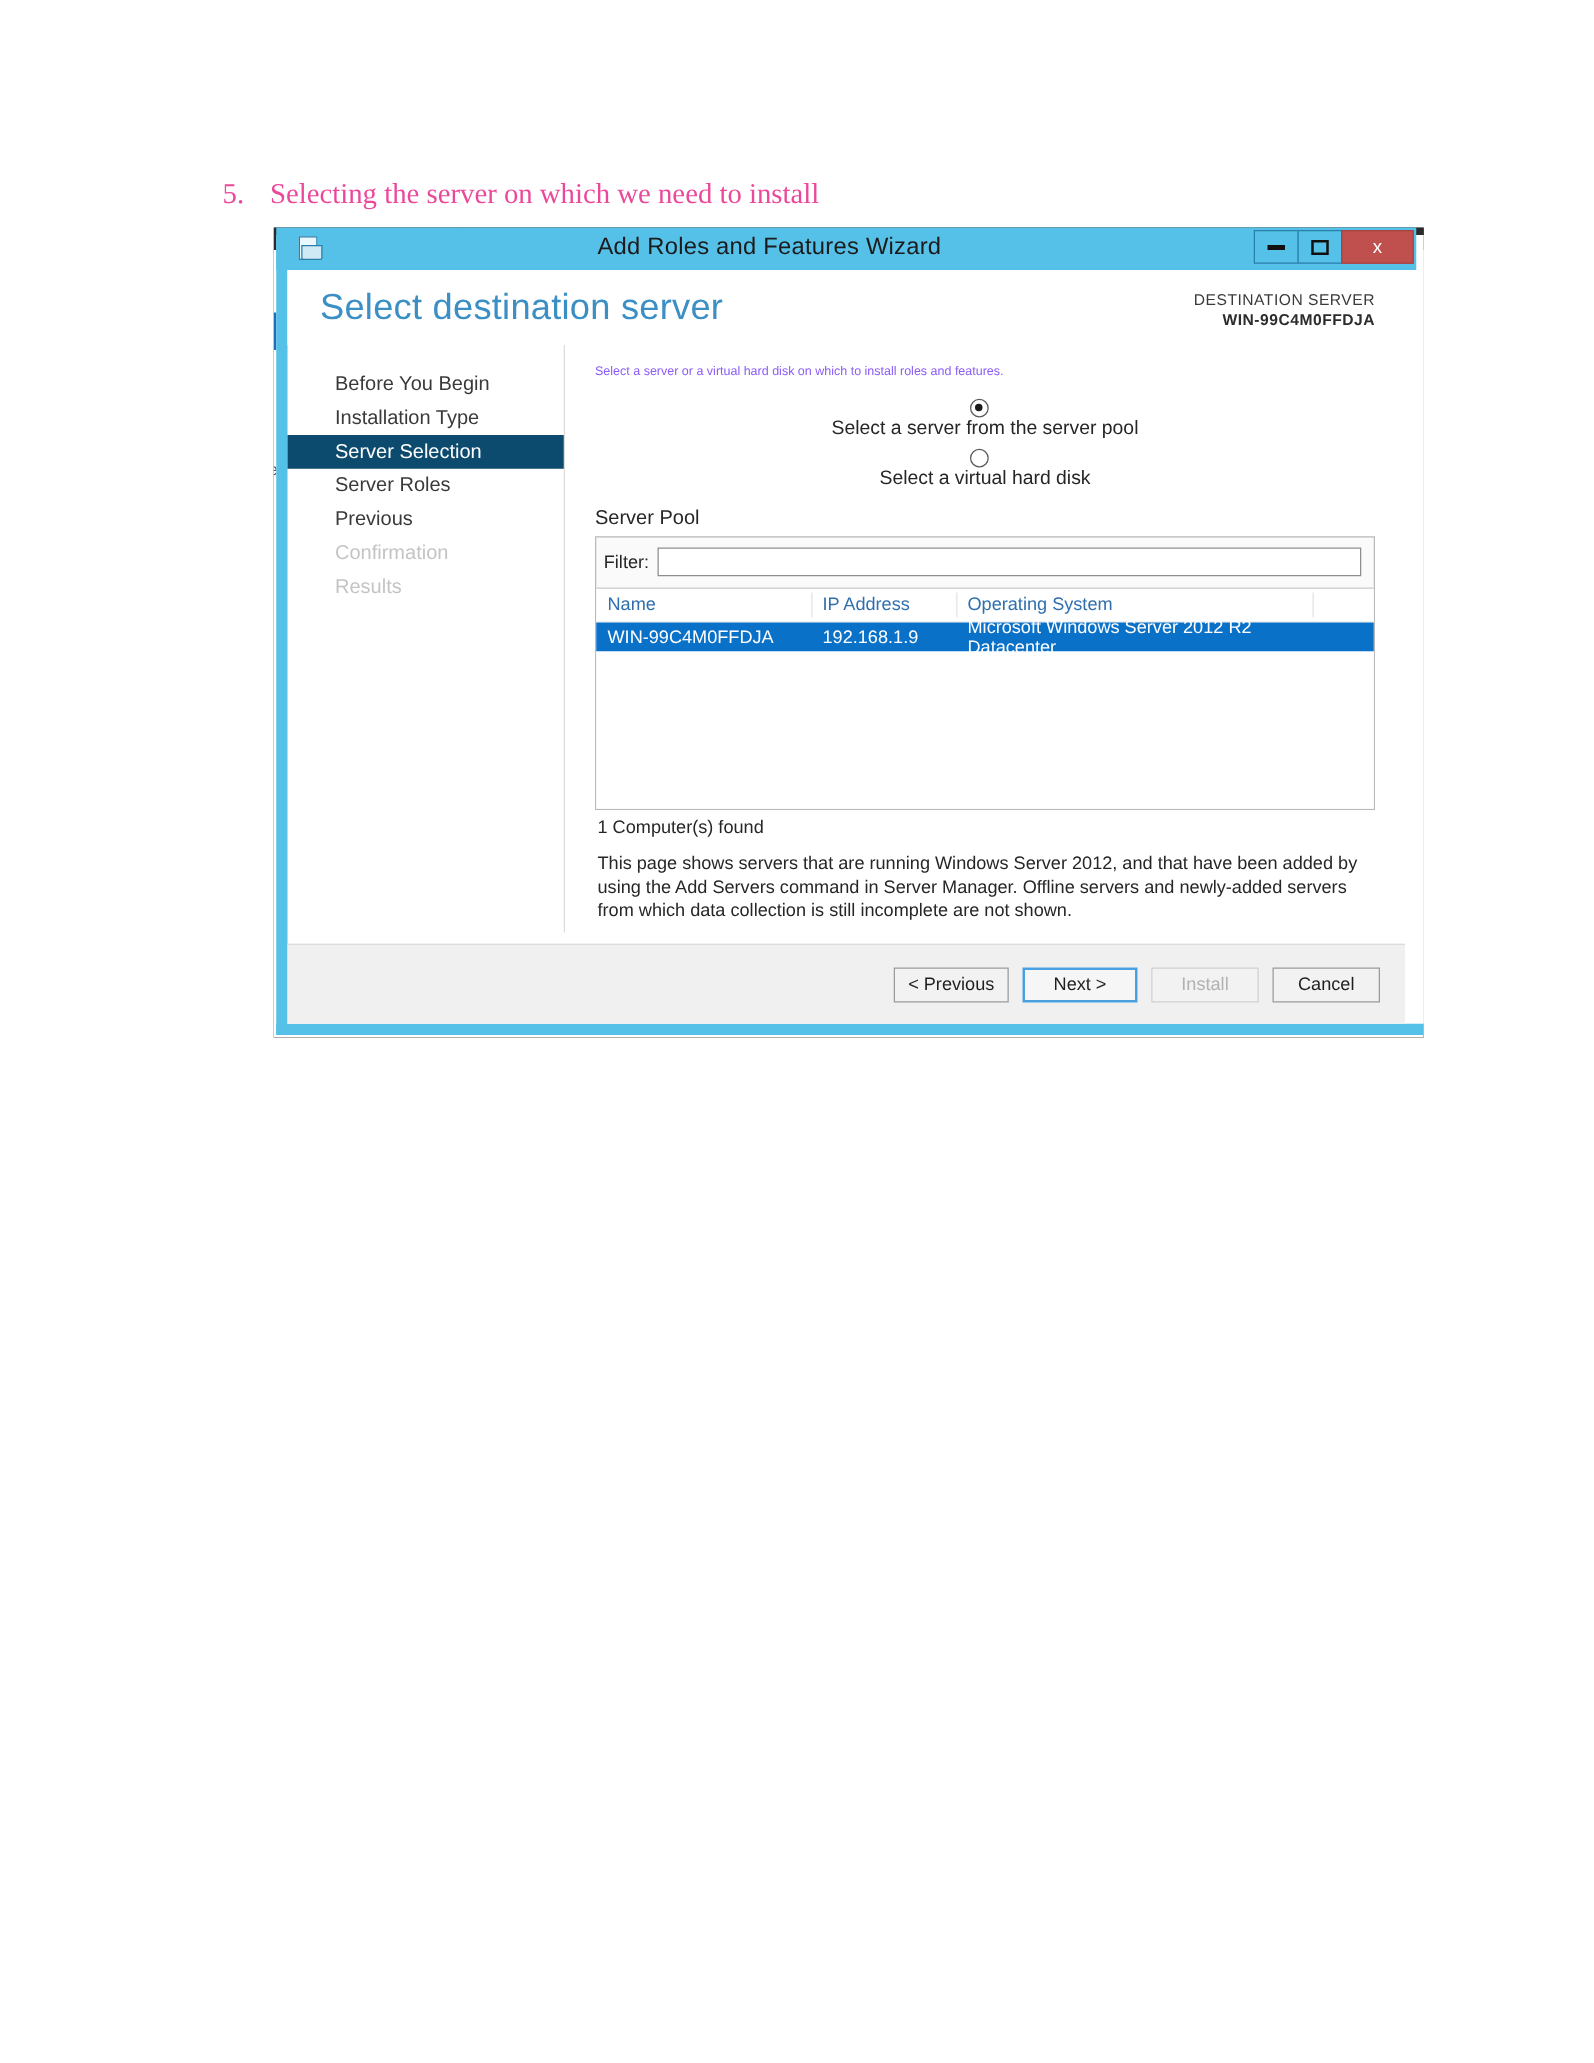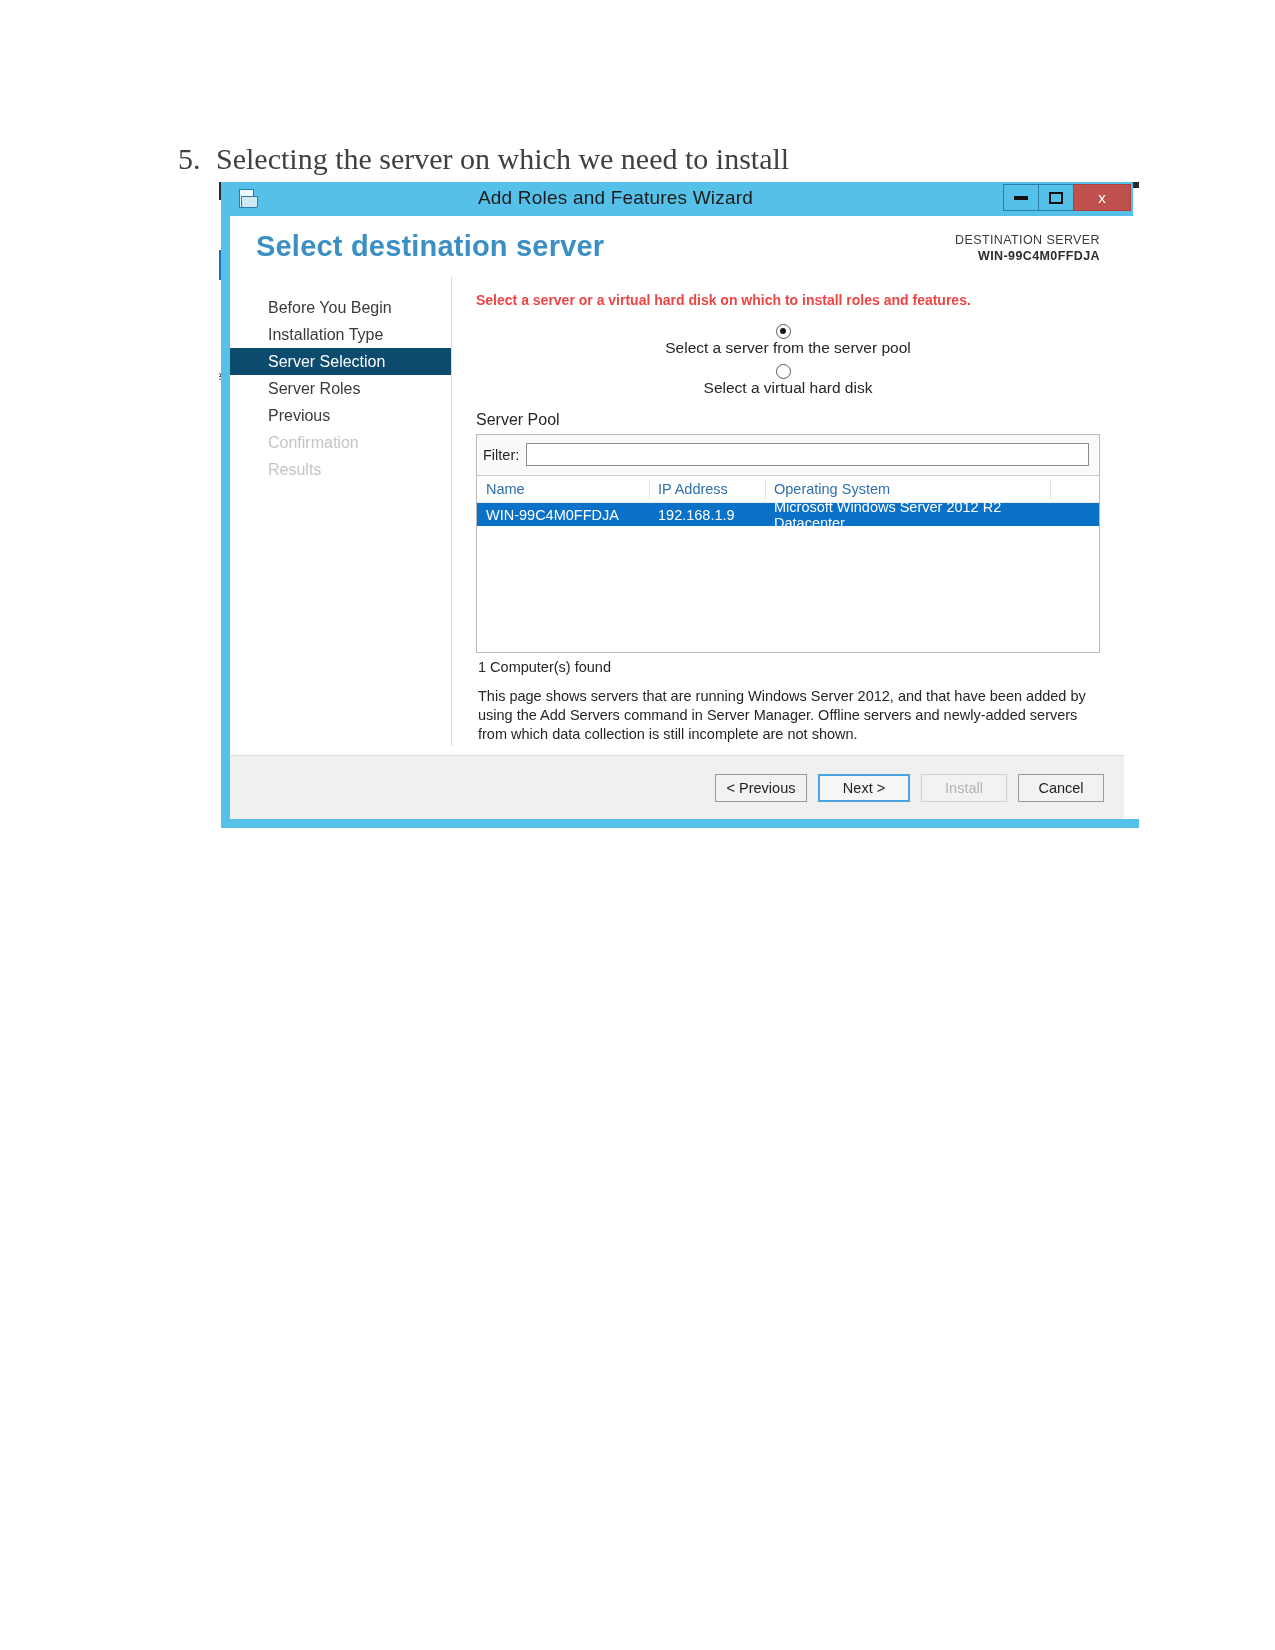--- a/index.html
+++ b/index.html
@@ -6,21 +6,21 @@
   body{
     width:1275px;height:1650px;background:#ffffff;
     font-family:"Liberation Serif", serif;
     position:relative;overflow:hidden;
   }
 
   
   .doc-heading{
     position:absolute;left:178px;top:142px;width:900px;
     font-family:"Liberation Serif", serif;
-    font-size:30px;color:#404040;white-space:nowrap;
+    font-size:23px;color:#ec4899;white-space:nowrap;
   }
   .doc-heading .num{display:inline-block;width:38px;}
 
   
   .shot{
     position:absolute;left:219px;top:182px;width:920px;height:648px;
     overflow:hidden;background:#2b2b2b;
   }
 
   
@@ -83,21 +83,21 @@
   .winbtn.close{background:#c0504d;border-color:#a8423f;width:58px;color:#fff;font-size:15px;}
   .glyph-min{width:14px;height:4px;background:#111;display:block;}
   .glyph-max{width:14px;height:12px;border:2.5px solid #111;display:block;box-sizing:border-box;}
 
   
   .wz-head{
     position:absolute;left:0;top:28px;width:894px;height:60px;background:#fff;
   }
   .wz-title{
     position:absolute;left:26px;top:14px;font-size:29px;color:#3b8fc4;
-    font-weight:700;letter-spacing:.2px;
+    font-weight:400;letter-spacing:.2px;
   }
   .dest-block{
     position:absolute;right:24px;top:16px;text-align:right;
     font-size:12.5px;color:#3a3a3a;line-height:16px;letter-spacing:.4px;
   }
   .dest-block .d2{font-weight:bold;color:#2c2c2c;}
 
   
   .wz-body{
     position:absolute;left:0;top:88px;width:894px;height:470px;display:flex;
@@ -107,21 +107,21 @@
     border-right:1px solid #dcdcdc;flex:0 0 auto;
   }
   .nav-item{
     height:27px;line-height:27px;padding-left:38px;font-size:16px;color:#3a3a3a;
     cursor:default;
   }
   .nav-item.active{background:#0c4a6e;color:#ffffff;}
   .nav-item.disabled{color:#c4c4c4;}
 
   .content{flex:1;padding:16px 24px 0 24px;box-sizing:border-box;}
-  .lead{font-size:14px;color:#ef4444;margin:0 0 16px 0;font-weight:bold;}
+  .lead{font-size:10px;color:#8b5cf6;margin:0 0 16px 0;}
   .radio-row{display:flex;align-items:center;margin-bottom:7px;flex-direction:column;}
   .radio{
     width:13px;height:13px;border:1.5px solid #5a5a5a;border-radius:50%;
     margin-right:9px;position:relative;flex:0 0 auto;background:#fff;
   }
   .radio.on::after{
     content:"";position:absolute;left:2.5px;top:2.5px;width:6px;height:6px;
     border-radius:50%;background:#1a1a1a;
   }
   .radio-label{font-size:15.5px;color:#262626;}

